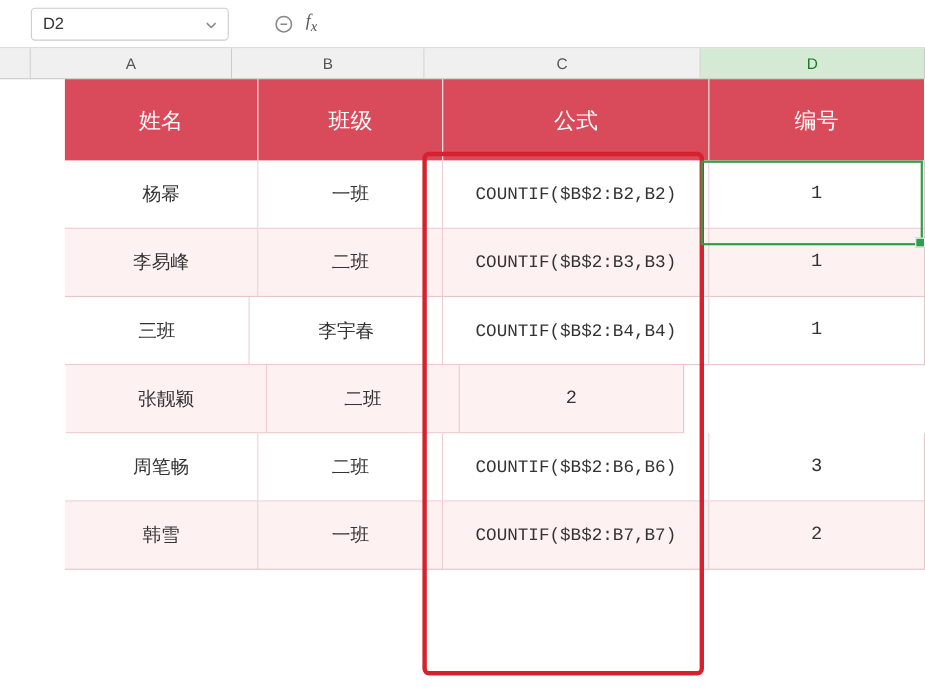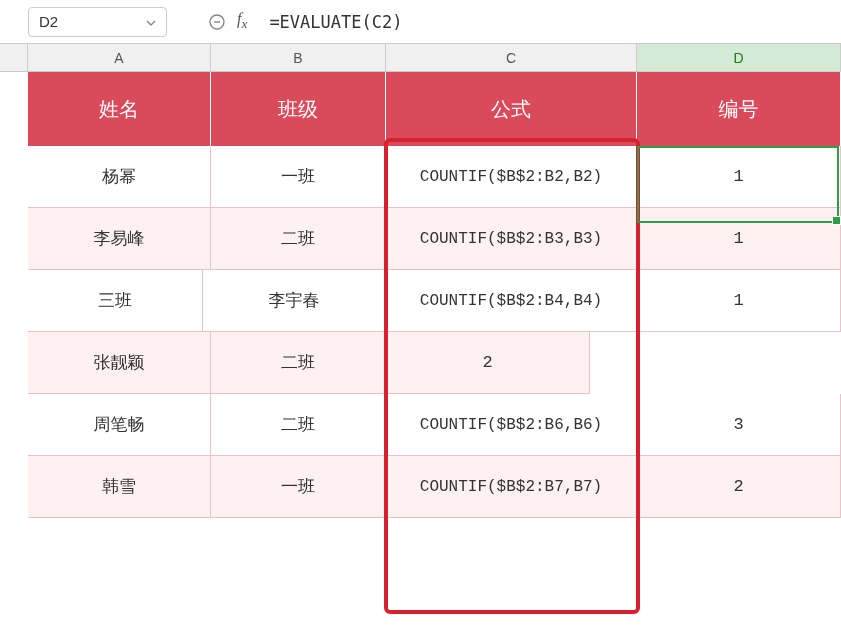--- a/index.html
+++ b/index.html
@@ -1,36 +1,36 @@
 <!DOCTYPE html>
 <html><head>
   <meta charset="utf-8">
   <style>
     * { box-sizing: border-box; margin: 0; padding: 0; }
     body { font-family: Arial, "Microsoft YaHei", sans-serif; background: #fff; width: 841px; height: 627px; overflow: hidden; }
     
     .formula-bar { height: 44px; display: flex; align-items: center; border-bottom: 1px solid #ccc; background: #fff; padding: 0 0 0 28px; }
-    .cell-ref-box { width: 139px; height: 30px; border: 1px solid #ccc; border-radius: 4px; display: flex; align-items: center; justify-content: space-between; padding: 0 10px; font-size: 15px; color: #333; }
+    .cell-ref-box { width: 180px; height: 30px; border: 1px solid #ccc; border-radius: 4px; display: flex; align-items: center; justify-content: space-between; padding: 0 10px; font-size: 15px; color: #333; }
     .cell-ref-box .chevron { color: #999; cursor: pointer; font-size: 12px; }
     .fb-gap { width: 70px; display: flex; align-items: center; justify-content: flex-end; }
     .fb-icon { width: 24px; height: 24px; display: inline-flex; align-items: center; justify-content: center; color: #888; margin-right: 8px; cursor: pointer; }
     .fx-label { font-style: italic; font-family: "Times New Roman", serif; font-size: 16px; color: #555; margin-right: 22px; }
     .formula-input { flex: 1; font-family: Consolas, monospace; font-size: 17px; color: #333; border: none; outline: none; background: transparent; }
     
     .sheet { position: relative; }
     .col-headers { display: flex; height: 28px; }
     .row-header-corner { width: 28px; background: #f0f0f0; border-right: 1px solid #ccc; border-bottom: 1px solid #ccc; }
     .col-header { background: #f0f0f0; border-right: 1px solid #ccc; border-bottom: 1px solid #ccc; display: flex; align-items: center; justify-content: center; color: #555; font-size: 14px; }
     .col-header.active { background: #d4ead4; color: #1a7a1a; }
     .col-A { width: 183px; }
     .col-B { width: 175px; }
     .col-C { width: 251px; }
     .col-D { width: 204px; }
     
-    .data-row { display: flex; position: relative; }
+    .data-row { display: flex; position: relative; padding-left: 32px; }
     .row-gutter { width: 28px; }
     .cell { display: flex; align-items: center; justify-content: center; border-right: 1px solid #e8c4c9; border-bottom: 1px solid #e8c4c9; font-size: 17px; color: #333; }
     
     .thead-row .cell { background: #d94a5a; color: #fff; height:74px; font-size: 20px; font-weight: normal; border-right: 1px solid #fff; border-bottom: none;}
     .tbody-row .cell { height: 62px; }
     .tbody-row:nth-child(odd) .cell { background: #fff; }
     .tbody-row:nth-child(even) .cell { background: #fdf1f2; }
     .tbody-row .cell.col-C { font-family: Consolas, "Courier New", monospace; font-size: 16px;}
     .tbody-row .cell.col-D { font-family: Consolas, "Courier New", monospace; }
     
@@ -53,21 +53,20 @@
   </div>
   <div class="fb-gap">
     <span class="fb-icon">
       <svg width="18" height="18" viewBox="0 0 18 18">
           <circle cx="9" cy="9" r="7" stroke="#888" stroke-width="1.4" fill="none"></circle>
           <line x1="6" y1="9" x2="12" y2="9" stroke="#888" stroke-width="1.4"></line>
         </svg>
     </span>
   </div>
   <span class="fx-label">f<sub>x</sub></span>
-  <input class="formula-input" value="=EVALUATE(C2)" style="">
 </div>
 
 <div class="sheet">
   <div class="col-headers">
     <div class="row-header-corner"></div>
     <div class="col-header col-A">A</div>
     <div class="col-header col-B">B</div>
     <div class="col-header col-C">C</div>
     <div class="col-header col-D active">D</div>
   </div>

